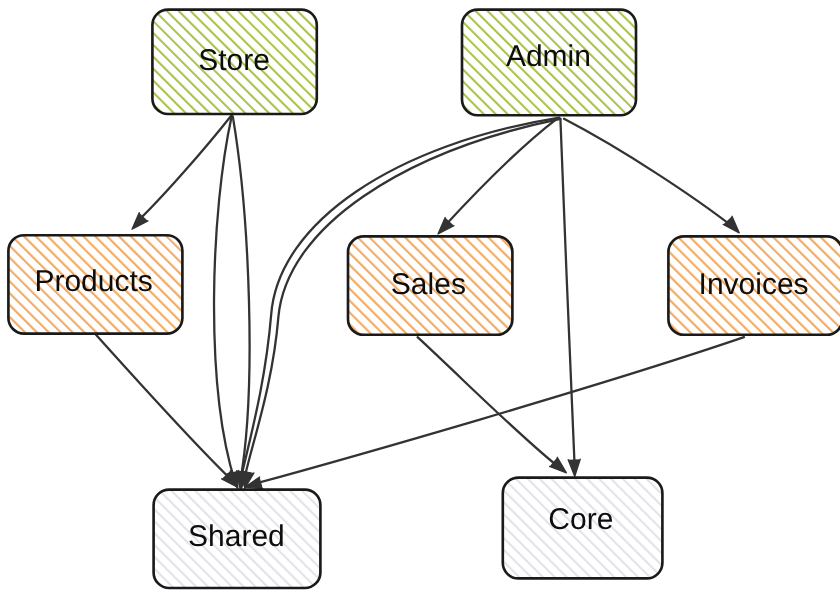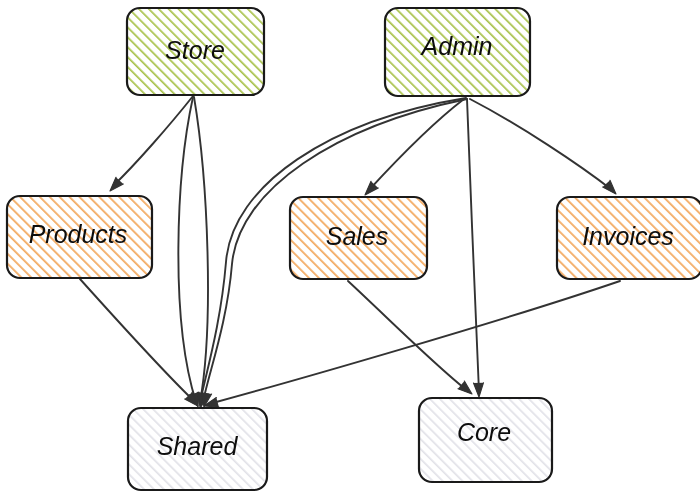--- a/index.html
+++ b/index.html
@@ -3,21 +3,21 @@
 <meta charset="utf-8">
 <style>
   html,body{margin:0;padding:0;}
   body{
     width:700px;height:500px;
     background:#ffffff;
     font-family:"Liberation Sans", sans-serif;
     overflow:hidden;
     position:relative;
   }
-  #diagram-root{position:absolute;inset:0;font-style:italic;}
+  #diagram-root{position:absolute;inset:0;}
   svg#graph{position:absolute;left:0;top:0;width:700px;height:500px;display:block;}
   .node-rect{stroke:#1a1a1a;stroke-width:2.2;}
   .node-label{
     font-family:"Liberation Sans", sans-serif;
     font-size:25px;
     fill:#0d0d0d;
     text-anchor:middle;
     dominant-baseline:middle;
   }
   .edge-path{fill:none;stroke:#333333;stroke-width:1.9;stroke-linecap:round;}

